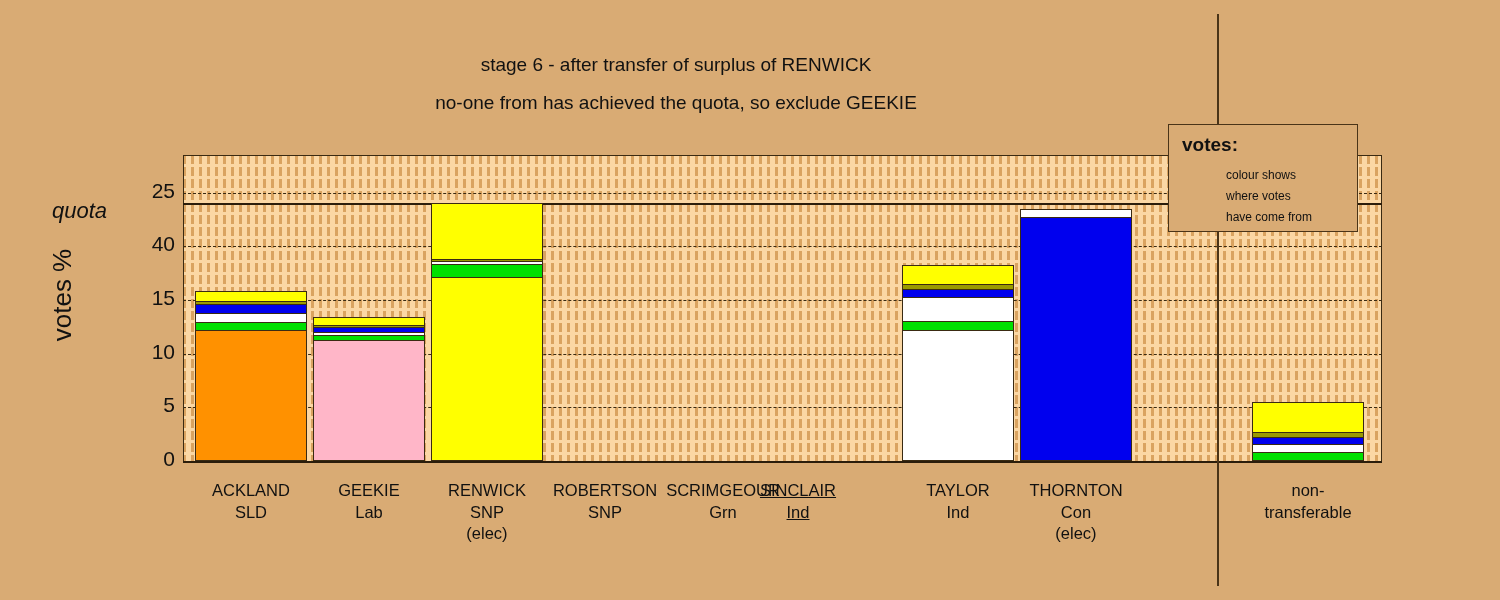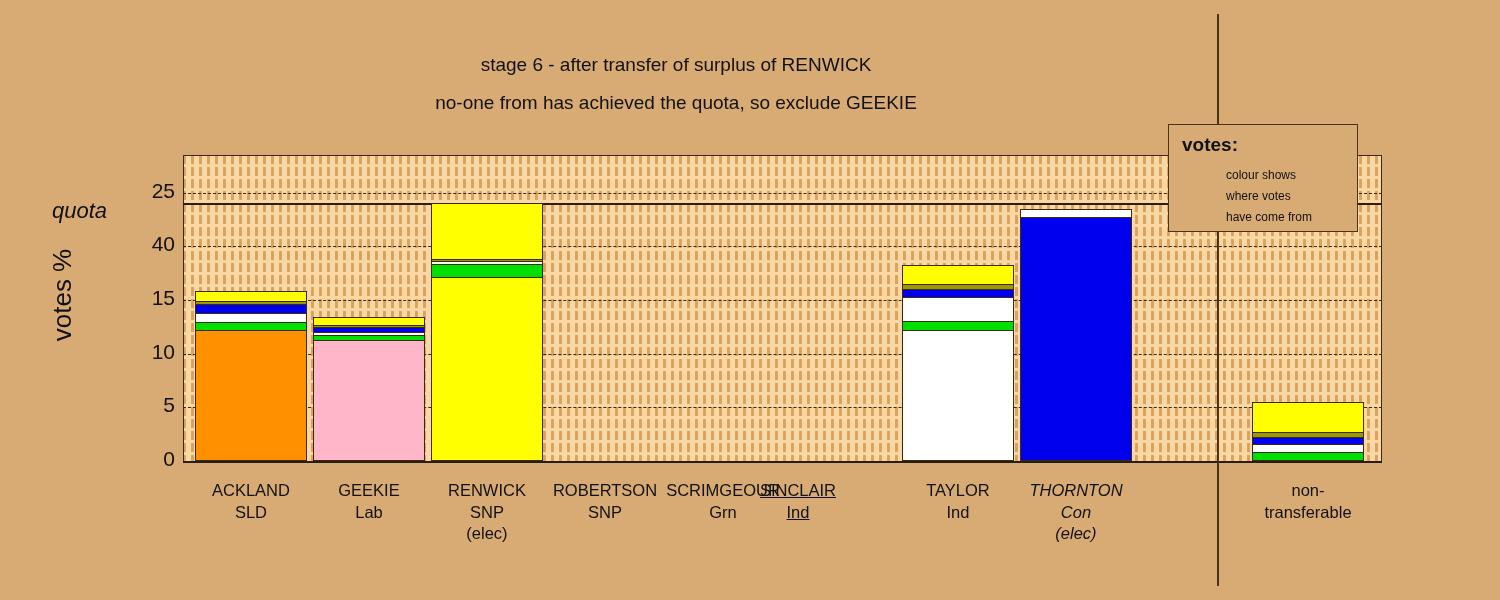--- a/index.html
+++ b/index.html
@@ -217,21 +217,21 @@
 SNP
 (elec)</div>
       <div class="xlabel" style="left: 515px; width: 180px; top: 480px;">ROBERTSON
 SNP</div>
       <div class="xlabel" style="left: 633px; width: 180px; top: 480px;">SCRIMGEOUR
 Grn</div>
       <div class="xlabel" style="left: 708px; width: 180px; top: 480px; text-decoration: underline;">SINCLAIR
 Ind</div>
       <div class="xlabel" style="left: 868px; width: 180px; top: 480px;">TAYLOR
 Ind</div>
-      <div class="xlabel" style="left: 986px; width: 180px; top: 480px; font-style: italic;">THORNTON
+      <div class="xlabel" style="left: 986px; width: 180px; top: 480px;">THORNTON
 Con
 (elec)</div>
       <div class="xlabel" style="left: 1218px; width: 180px; top: 480px;">non-
 transferable</div>
     </div>
 
   <div id="legend">
     <div id="legend-title">votes:</div>
     <div id="legend-body">colour shows
 where votes

